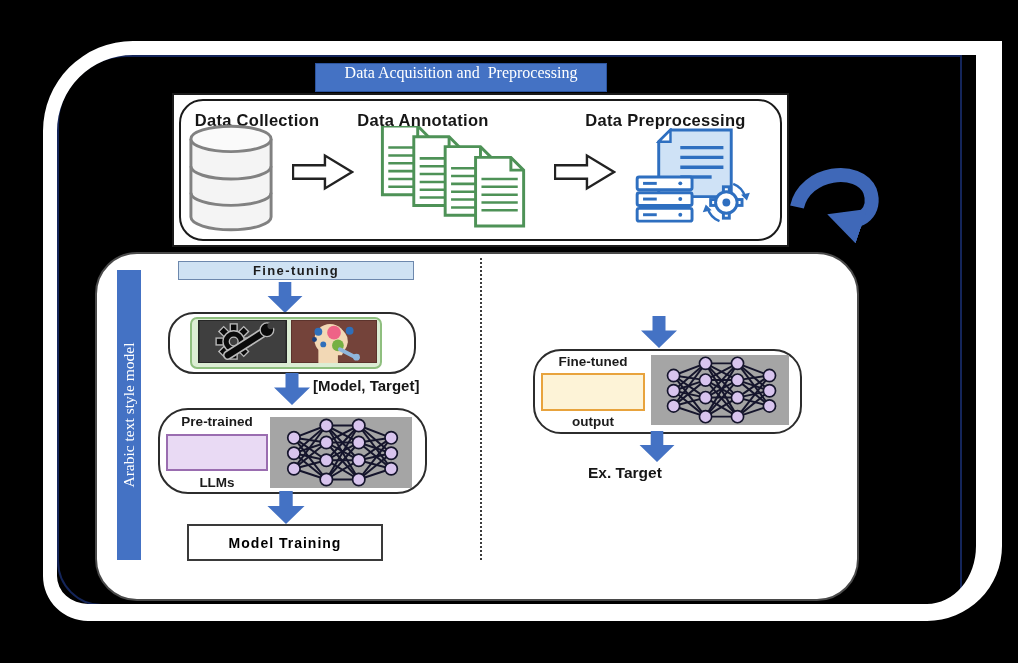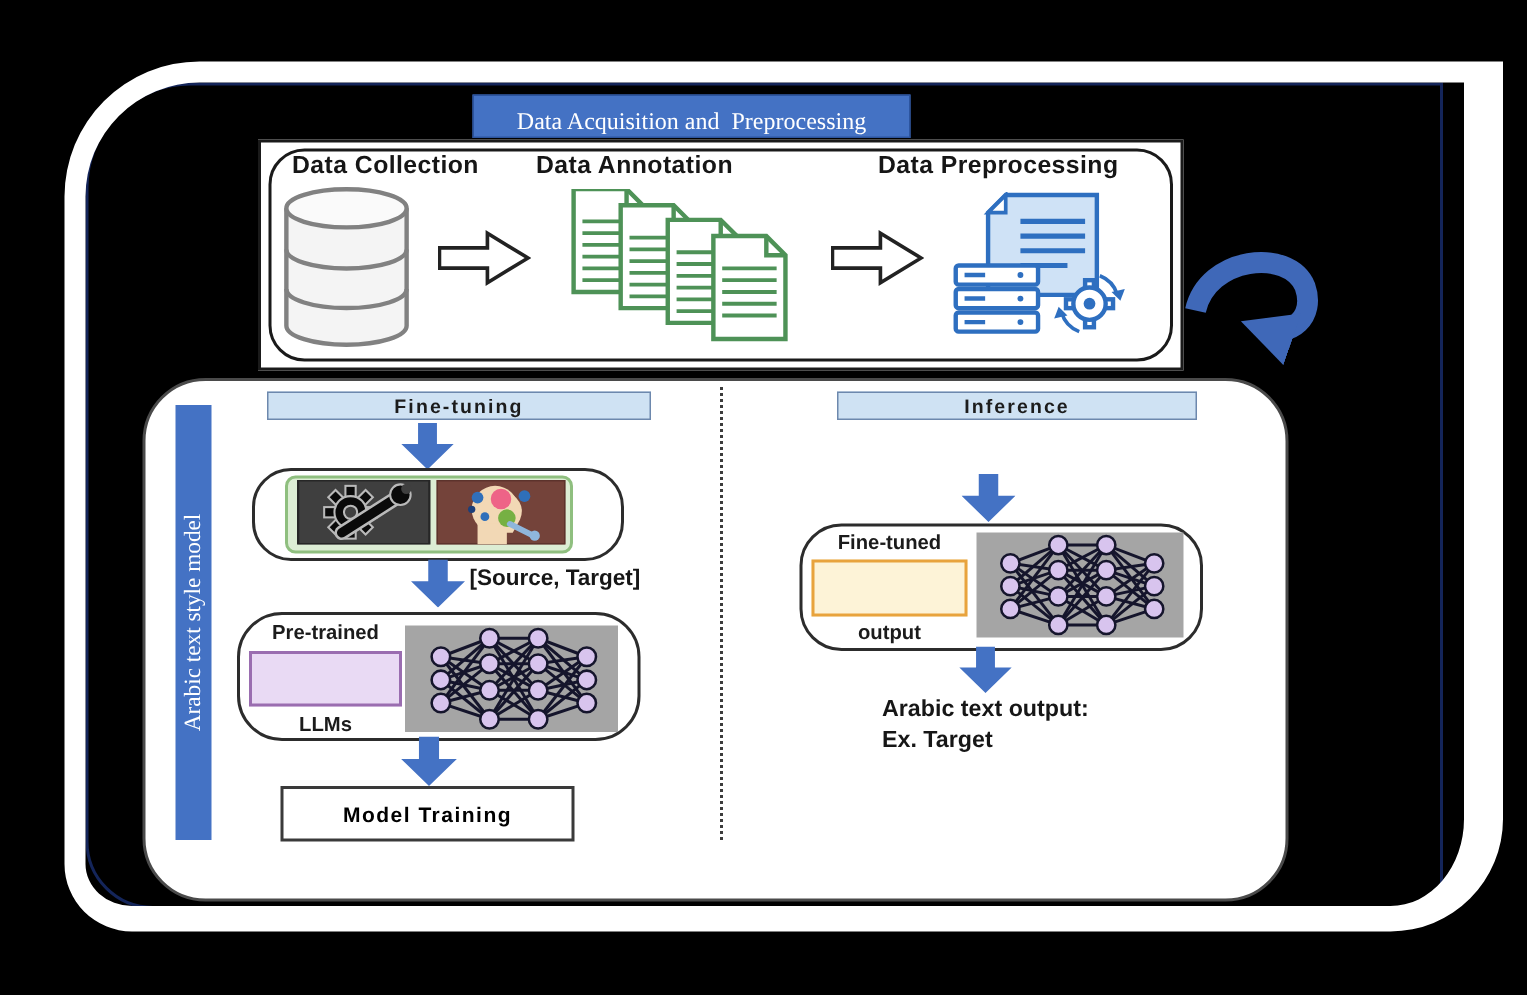--- a/index.html
+++ b/index.html
@@ -9,40 +9,40 @@
 
   
   #white-frame{left:43px;top:41px;width:959px;height:580px;box-sizing:border-box;
 phantom:0;border:solid #fff;border-width:14px 26px 17px 14px;border-radius:90px 0 75px 45px;}
   #navy-outline{left:57px;top:55px;width:905px;height:551px;box-sizing:border-box;
     border:2px solid var(--navy,#14255a);border-radius:70px 0 12px 45px;}
 
   
   #pipeline-header{left:315px;top:63px;width:290px;height:27px;background:var(--accent,#4472c4);
     border:1px solid #2c549e;color:#fff;font-family:"Liberation Serif",serif;font-size:16px;
-    display:flex;align-items:flex-end;justify-content:center;white-space:pre;}
+    display:flex;align-items:flex-start;justify-content:center;white-space:pre;}
   #pipeline-box{left:172px;top:93px;width:613px;height:150px;background:#fff;border:2px solid #1a1a1a;}
   #pipeline-box-inner{left:179px;top:99px;width:599px;height:138px;background:#fff;
     border:2px solid #1a1a1a;border-radius:24px;}
-  .step-label{top:101px;height:20px;font-size:16.5px;font-weight:700;color:#161616;
+  .step-label{top:111px;height:20px;font-size:16.5px;font-weight:700;color:#161616;
     text-align:center;letter-spacing:.3px;}
   #lbl-collection{left:182px;width:150px;}
   #lbl-annotation{left:348px;width:150px;}
   #lbl-preprocessing{left:578px;width:175px;}
 
   
   #model-panel{left:95px;top:252px;width:760px;height:345px;background:#fff;
     border:2px solid #4a4a4a;border-radius:42px;}
   #side-bar{left:117px;top:270px;width:24px;height:290px;background:var(--accent,#4472c4);}
   #side-bar span{position:absolute;left:-133px;top:133px;width:290px;height:24px;line-height:24px;
     transform:rotate(-90deg);text-align:center;color:#fff;font-family:"Liberation Serif",serif;font-size:15.5px;}
   .col-header{height:19px;background:var(--header_fill,#cfe2f3);border:1px solid #6d88ad;
     box-sizing:border-box;display:flex;align-items:center;justify-content:center;
     font-size:13px;font-weight:700;color:#1c1c1c;letter-spacing:1.4px;}
-  #finetuning-header{left:178px;top:261px;width:256px;}
+  #finetuning-header{left:178px;top:261px;width:236px;}
   #inference-header{left:558px;top:261px;width:240px;}
   #column-divider{left:480px;top:258px;width:0;height:302px;border-left:2px dotted #3c3c3c;}
 
   .arrow-down polygon{fill:var(--accent,#4472c4);}
 
   #tools-box{left:168px;top:312px;width:244px;height:58px;background:#fff;border:2px solid #2c2c2c;border-radius:26px;}
   #green-box{left:190px;top:317px;width:188px;height:48px;background:#dcedd4;border:2px solid #8fbf7f;border-radius:7px;}
 
   #source-target-label{left:313px;top:377px;font-size:15px;font-weight:700;color:#161616;}
   #pretrained-box{left:158px;top:408px;width:265px;height:82px;background:#fff;border:2px solid #2c2c2c;border-radius:30px;}
@@ -194,21 +194,20 @@
   </svg>
 
   <div class="abs" id="model-panel"></div>
   <div class="abs" id="column-divider"></div>
 
   <div class="abs" id="side-bar">
     <span>Arabic text style model</span>
   </div>
 
   <div class="abs col-header" id="finetuning-header">Fine-tuning</div>
-  <div class="abs col-header" id="inference-header">Inference</div>
 
   <svg class="abs arrow-down" style="left:265px;top:282px" width="40" height="31" viewBox="0 0 36 32">
       <polygon points="11.5,0 24.5,0 24.5,14.5 36,14.5 18,32 0,14.5 11.5,14.5"></polygon>
     </svg>
 
   <div class="abs" id="tools-box"></div>
   <div class="abs" id="green-box"></div>
 
   <svg class="abs" style="left:198px;top:320px" width="89" height="43" viewBox="0 0 90 44">
     <rect width="90" height="44" fill="#3f3f3f" stroke="#262626" stroke-width="2"></rect>
@@ -242,21 +241,21 @@
     <circle cx="60" cy="11" r="4" fill="#2f6fba"></circle>
     <circle cx="24" cy="20" r="2.5" fill="#1c3f7a"></circle>
     <line x1="50" y1="30" x2="66" y2="38" stroke="#8fb6dc" stroke-width="4" stroke-linecap="round"></line>
     <circle cx="67" cy="38" r="3.5" fill="#8fb6dc"></circle>
   </svg>
 
   <svg class="abs arrow-down" style="left:270px;top:373px" width="44" height="32" viewBox="0 0 36 32">
       <polygon points="11.5,0 24.5,0 24.5,14.5 36,14.5 18,32 0,14.5 11.5,14.5"></polygon>
     </svg>
 
-  <div class="abs" id="source-target-label">[Source, Target]</div>
+  <div class="abs" id="source-target-label">[Model, Target]</div>
 
   <div class="abs" id="pretrained-box"></div>
   <div class="abs chip" id="pretrained-chip">
     <span>Pre-trained</span>
     <span>LLMs</span>
   </div>
   <svg class="abs nn" style="left:270px;top:417px" width="142" height="71" viewBox="0 0 150 92">
       <g stroke="#15152c" stroke-width="2.6">
         <line x1="14" y1="27" x2="56" y2="11"></line>
         <line x1="14" y1="27" x2="56" y2="33"></line>
@@ -391,17 +390,16 @@
         <circle cx="140" cy="47" r="8"></circle>
         <circle cx="140" cy="67" r="8"></circle>
       </g>
     </svg>
 
   <svg class="abs arrow-down" style="left:638px;top:431px" width="38" height="31" viewBox="0 0 36 32">
       <polygon points="11.5,0 24.5,0 24.5,14.5 36,14.5 18,32 0,14.5 11.5,14.5"></polygon>
     </svg>
 
   <div class="abs" id="output-text">
-    <div>Arabic text output:</div>
     <div>Ex. Target</div>
   </div>
 
 </div>
 
 </body></html>

